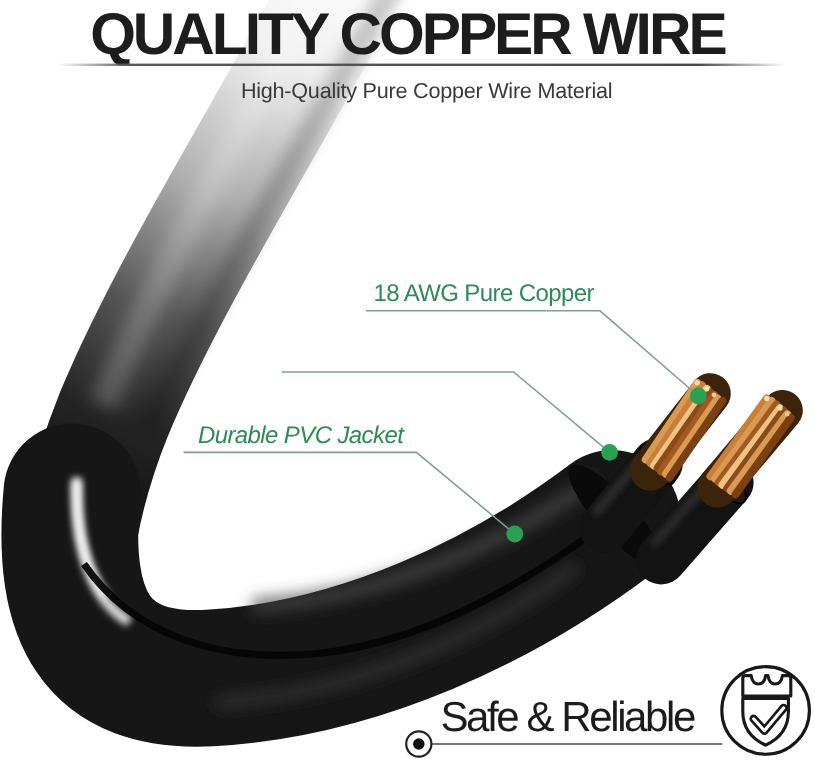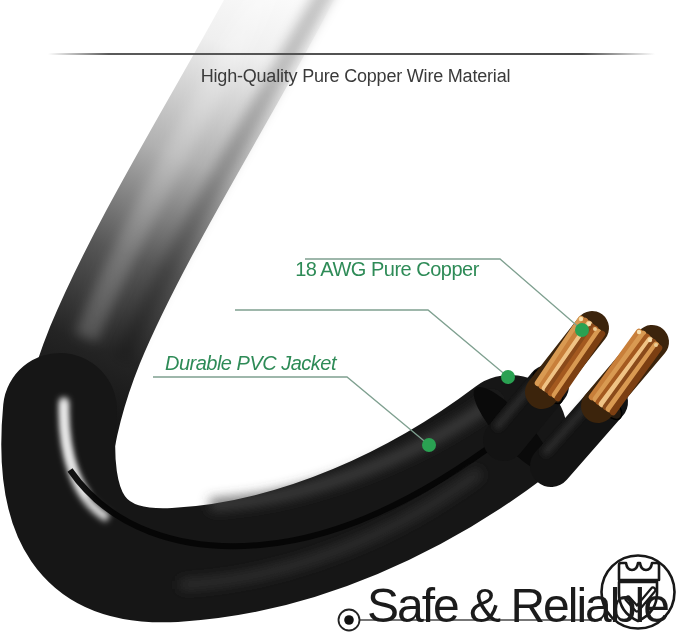--- a/index.html
+++ b/index.html
@@ -18,25 +18,25 @@
     background:linear-gradient(90deg,rgba(140,140,140,0),#5a5a5a 10%,#4a4a4a 88%,rgba(140,140,140,0));
   }
   .subtitle{
     position:absolute;top:66px;left:16px;width:100%;text-align:center;
     font-size:18px;letter-spacing:-0.2px;color:#3a3a3a;white-space:nowrap;
   }
   .callout{
     position:absolute;font-size:20px;letter-spacing:-0.5px;color:#2e8b57;
     text-align:center;white-space:nowrap;
   }
-  .callout-awg{left:289px;top:234px;width:196px;margin-top:24px;}
+  .callout-awg{left:305px;top:234px;width:196px;}
   .callout-ins{left:235px;top:286px;width:194px;}
   .callout-jac{left:153px;top:352px;width:195px;font-style:italic;}
   .tagline{
-    position:absolute;left:367px;top:578px;font-size:48px;letter-spacing:-2px;
+    position:absolute;left:367px;top:578px;font-size:35px;letter-spacing:-2px;
     color:#1b1b1b;white-space:nowrap;
   }
 </style>
 </head>
 <body>
 
 <div class="stage">
 
   <svg width="679" height="635" viewBox="0 0 679 635" aria-hidden="true">
     <defs>
@@ -132,20 +132,21 @@
       <circle cx="638" cy="592" r="36.5" stroke-width="2.6"></circle>
       <path stroke-width="2.6" d="M619,582 h38 v11 c0,14 -8,23 -19,28 c-11,-5 -19,-14 -19,-28 z"></path>
       <path stroke-width="2.6" d="M619,580 V565 Q619,563 621,563 L626,563 Q627,570 632,570 Q637,570 638,563 L640,563 Q641,570 646,570 Q651,570 652,563 L657,563 Q659,563 659,565 V580 Z"></path>
       <g fill="none" stroke-linecap="round">
         <polyline points="628,599 637,609 653,590" stroke="#181818" stroke-width="7"></polyline>
         <polyline points="628,599 637,609 653,590" stroke="#ffffff" stroke-width="2.6"></polyline>
       </g>
     </g>
   </svg>
 
+  <h1 class="page-title">QUALITY COPPER WIRE</h1>
   <div class="title-divider"></div>
   <div class="subtitle">High-Quality Pure Copper Wire Material</div>
 
   <div class="callout callout-awg">18 AWG Pure Copper</div>
   <div class="callout callout-jac">Durable PVC Jacket</div>
 
   <div class="tagline">Safe &amp; Reliable</div>
 </div>
 
 </body></html>

